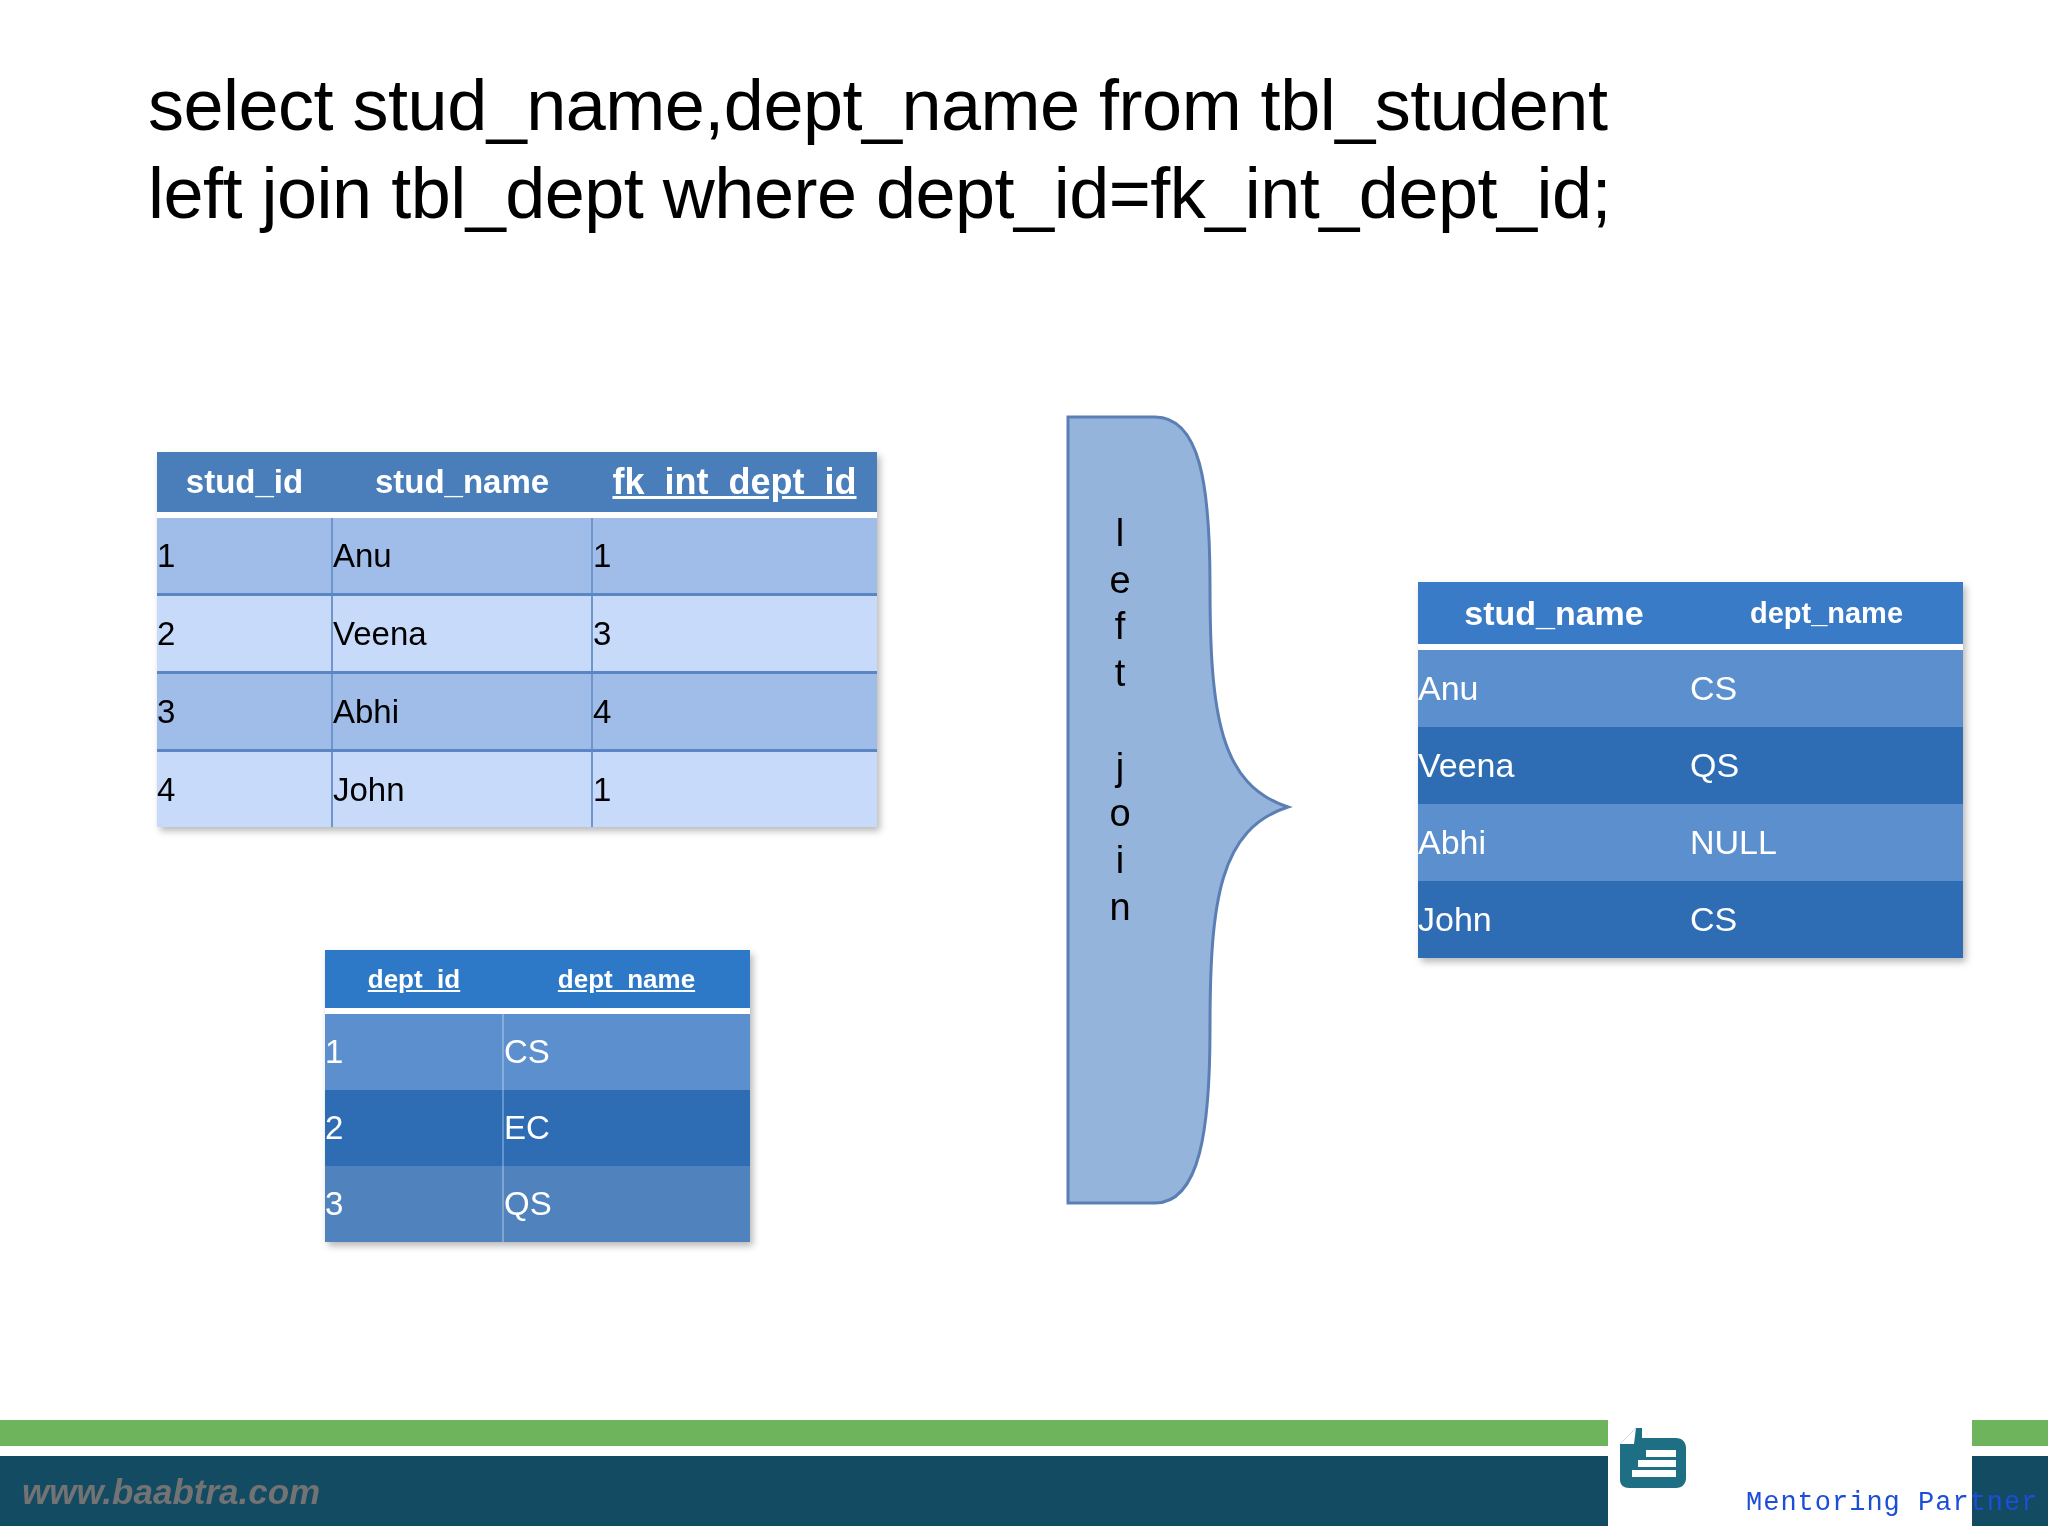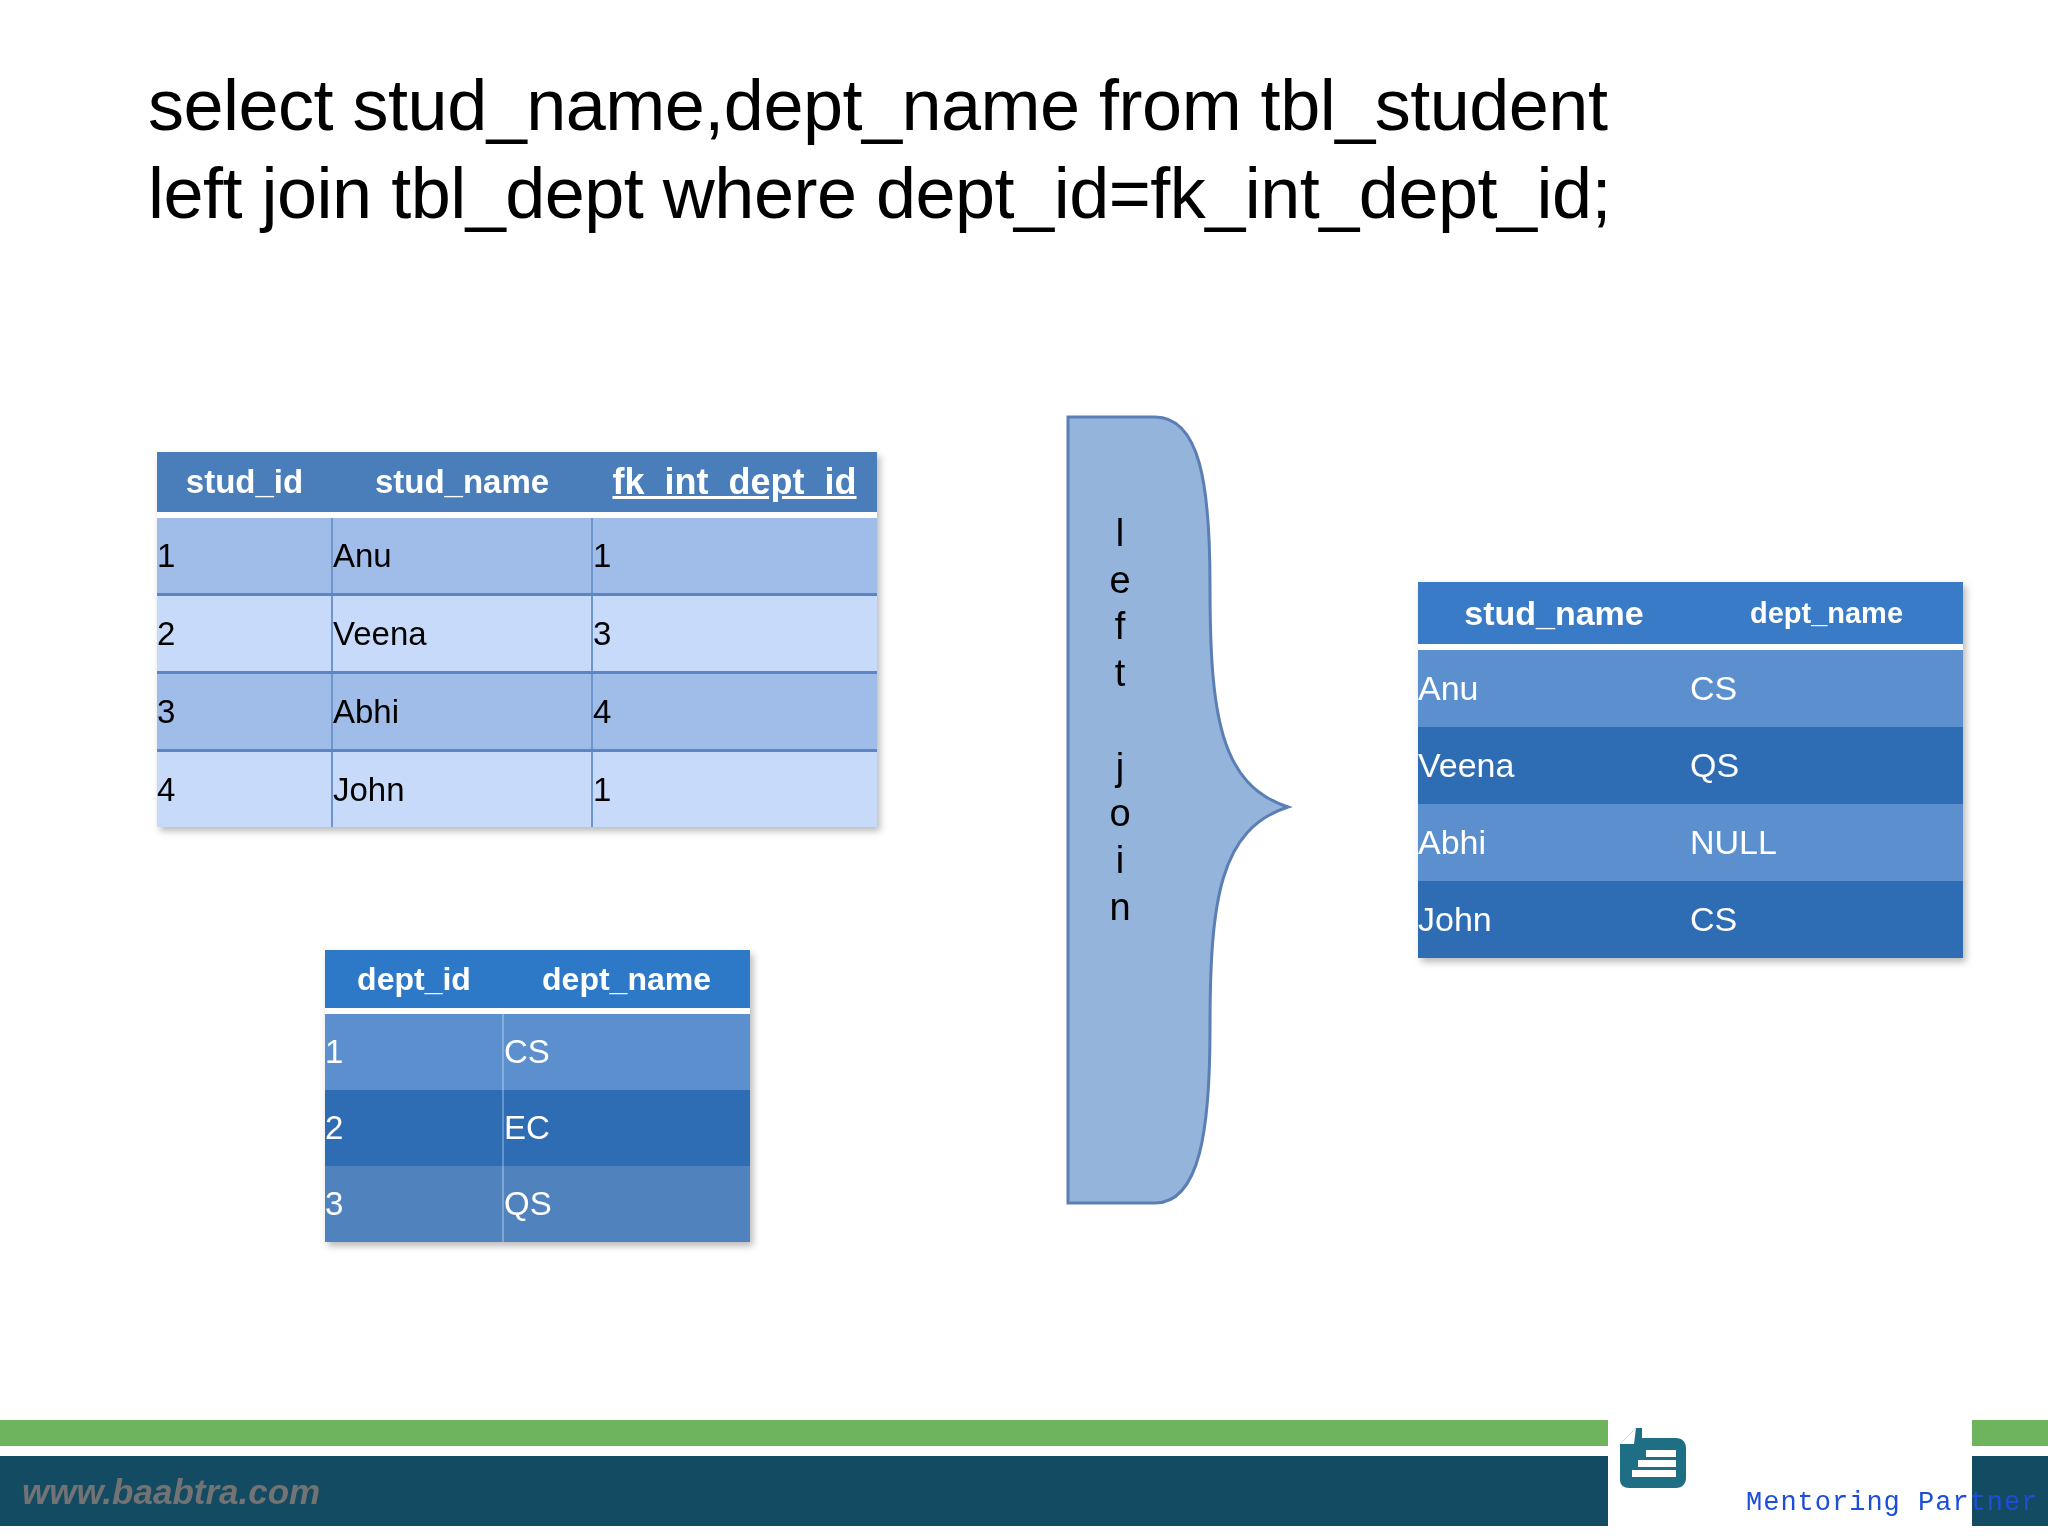--- a/index.html
+++ b/index.html
@@ -79,22 +79,23 @@
 
   
   #tbl-dept {
     left: 325px;
     top: 950px;
     width: 425px;
   }
   #tbl-dept thead th {
     background: #2E78C8;
     height: 58px;
-    font-size: 32px;
+    font-size: 26px;
     border-bottom: 6px solid #ffffff;
+    text-decoration: underline;
   }
   #tbl-dept tbody td {
     height: 76px;
     font-size: 33px;
     color: #ffffff;
     border-right: 2px solid rgba(255,255,255,0.28);
   }
   #tbl-dept tbody td:last-child { border-right: none; }
   #tbl-dept tbody tr.r1 td { background: #5B8FCE; }
   #tbl-dept tbody tr.r2 td { background: #2E6DB4; }

